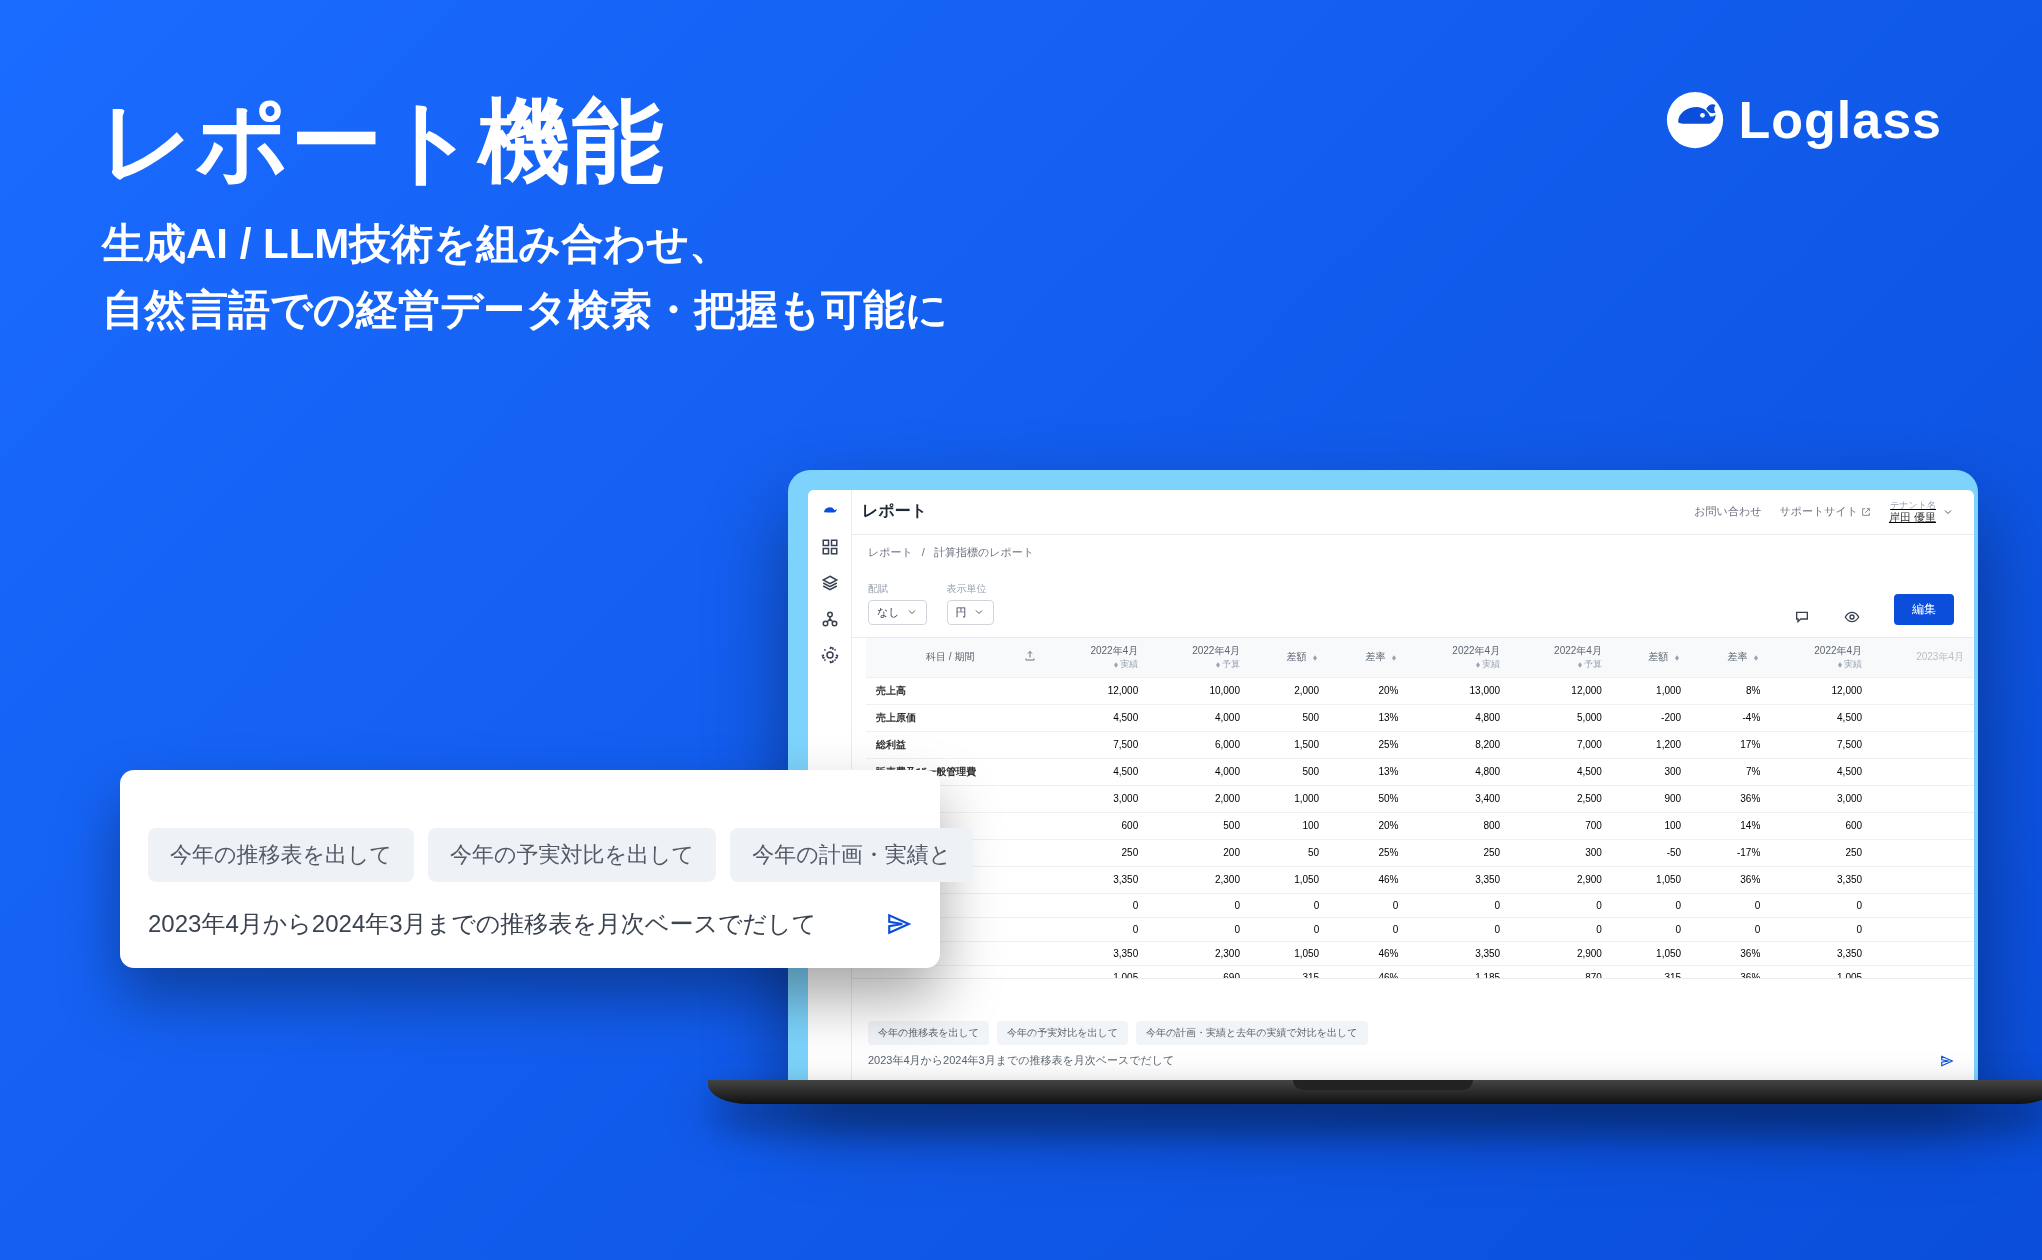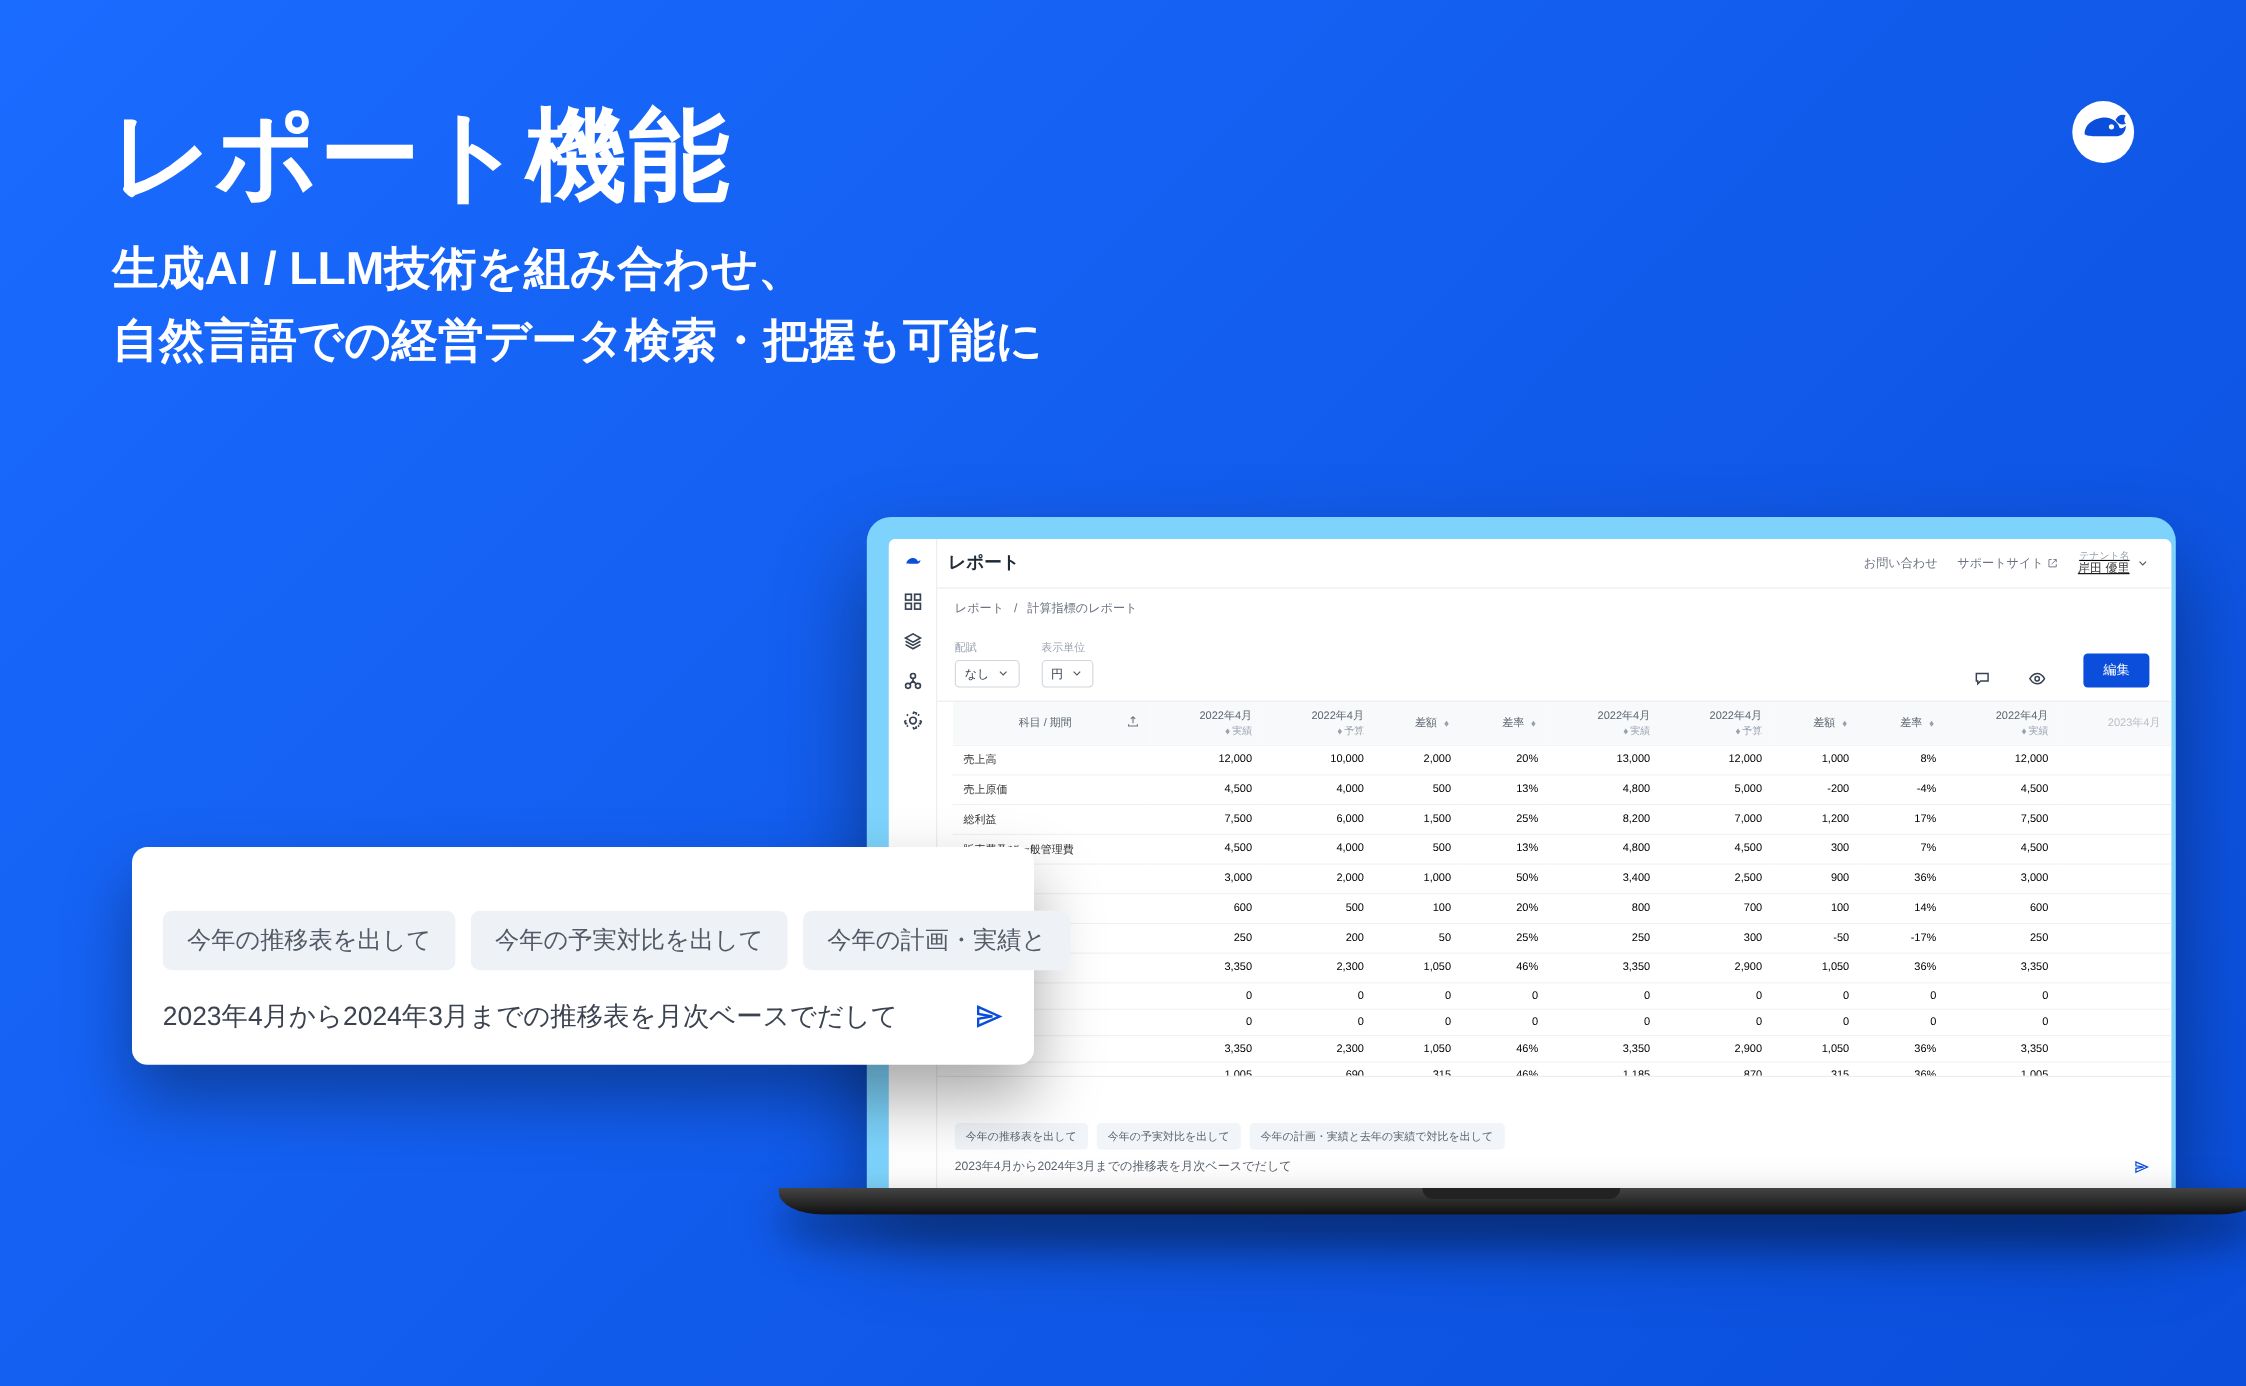--- a/index.html
+++ b/index.html
@@ -144,21 +144,21 @@
 
 .table-wrap {
   flex: 1; overflow: hidden; padding: 0 0 0 58px;
 }
 table { width: 100%; border-collapse: collapse; font-size: 10px; }
 th, td { padding: 6px 10px; border-bottom: 1px solid #eef1f4; white-space: nowrap; }
 th { background: #f7f9fb; color: #5b6470; font-weight: 500; position: relative; }
 th .sub { display: block; font-size: 9px; color: #98a2af; }
 .sort-icon { width: 8px; height: 8px; color: #98a2af; display: inline-block; margin-left: 2px; vertical-align: middle; }
 td.num, th.num { text-align: right; }
-td.rowhead { color: #333; }
+td.rowhead { color: #333; font-weight: bold; }
 .export-icon { width: 12px; height: 12px; color: #6b7280; cursor: pointer; }
 
 
 .app-chat {
   border-top: 1px solid #e8ecf0;
   padding: 10px 20px 12px 60px;
 }
 .chips-row { display: flex; gap: 8px; margin-bottom: 8px; margin-top: 32px; }
 .chip-sm {
   background: #f1f4f8; color: #5b6470; font-size: 10px;
@@ -197,20 +197,21 @@
 <div class="hero-sub1">生成AI / LLM技術を組み合わせ、</div>
 <div class="hero-sub2">自然言語での経営データ検索・把握も可能に</div>
 
 <div class="brand">
   <svg class="whale-icon" viewBox="0 0 64 64" fill="none">
     <circle cx="32" cy="32" r="30" fill="#fff"></circle>
     <path d="M14 34c0-10 10-16 20-16 6 0 12 4 14 10 2 1 4 0 6-2 0 6-4 10-8 10H22c-4 0-8-1-8-2z" fill="#0a4edb"></path>
     <circle cx="40" cy="27" r="2.5" fill="#fff"></circle>
     <path d="M44 20c2-4 6-6 10-4-2 2-2 6 0 8-4 2-8 0-10-4z" fill="#0a4edb"></path>
   </svg>
+  <span class="brand-text">Loglass</span>
 </div>
 
 <div class="laptop">
   <div class="screen-bezel">
     <div class="screen">
 
       <div class="sidebar">
         <svg class="side-icon active" viewBox="0 0 24 24">
             <path fill="currentColor" d="M4 14c0-4 4-7 8-7 3 0 5 2 6 4 1 0 2-1 3-2 0 3-2 5-4 5H8c-2 0-4-.5-4 0z"></path>
           </svg>

